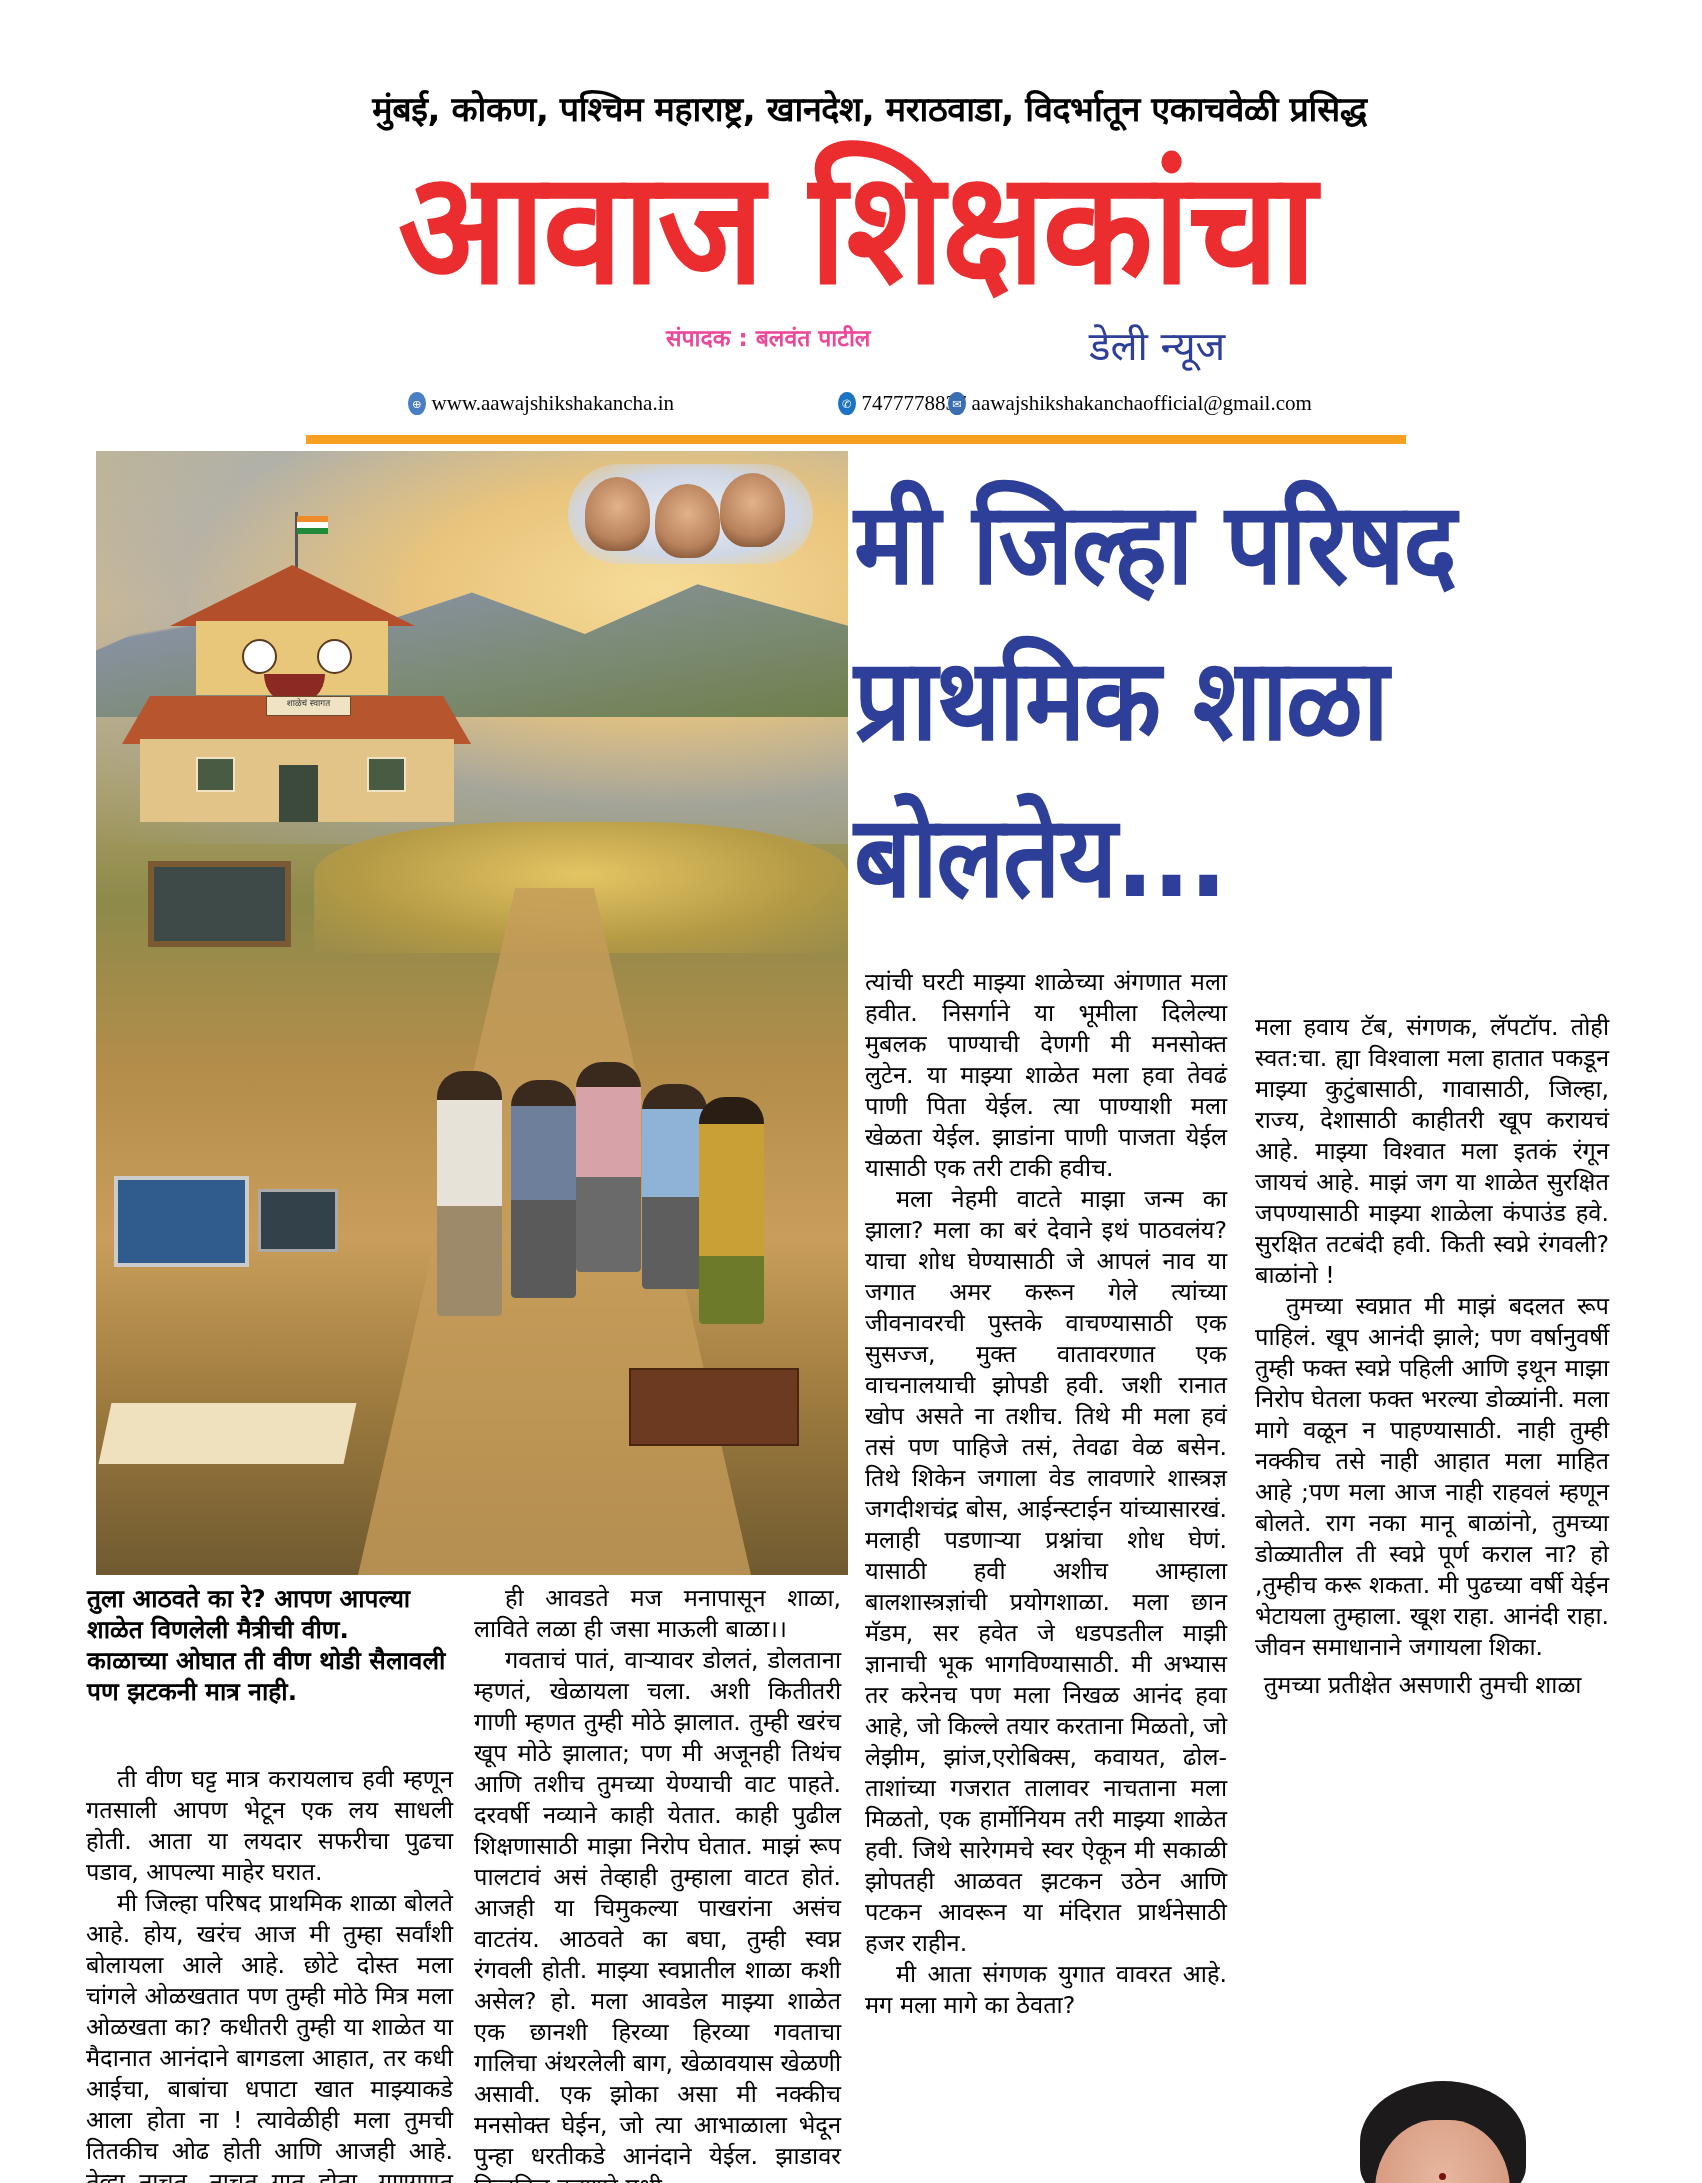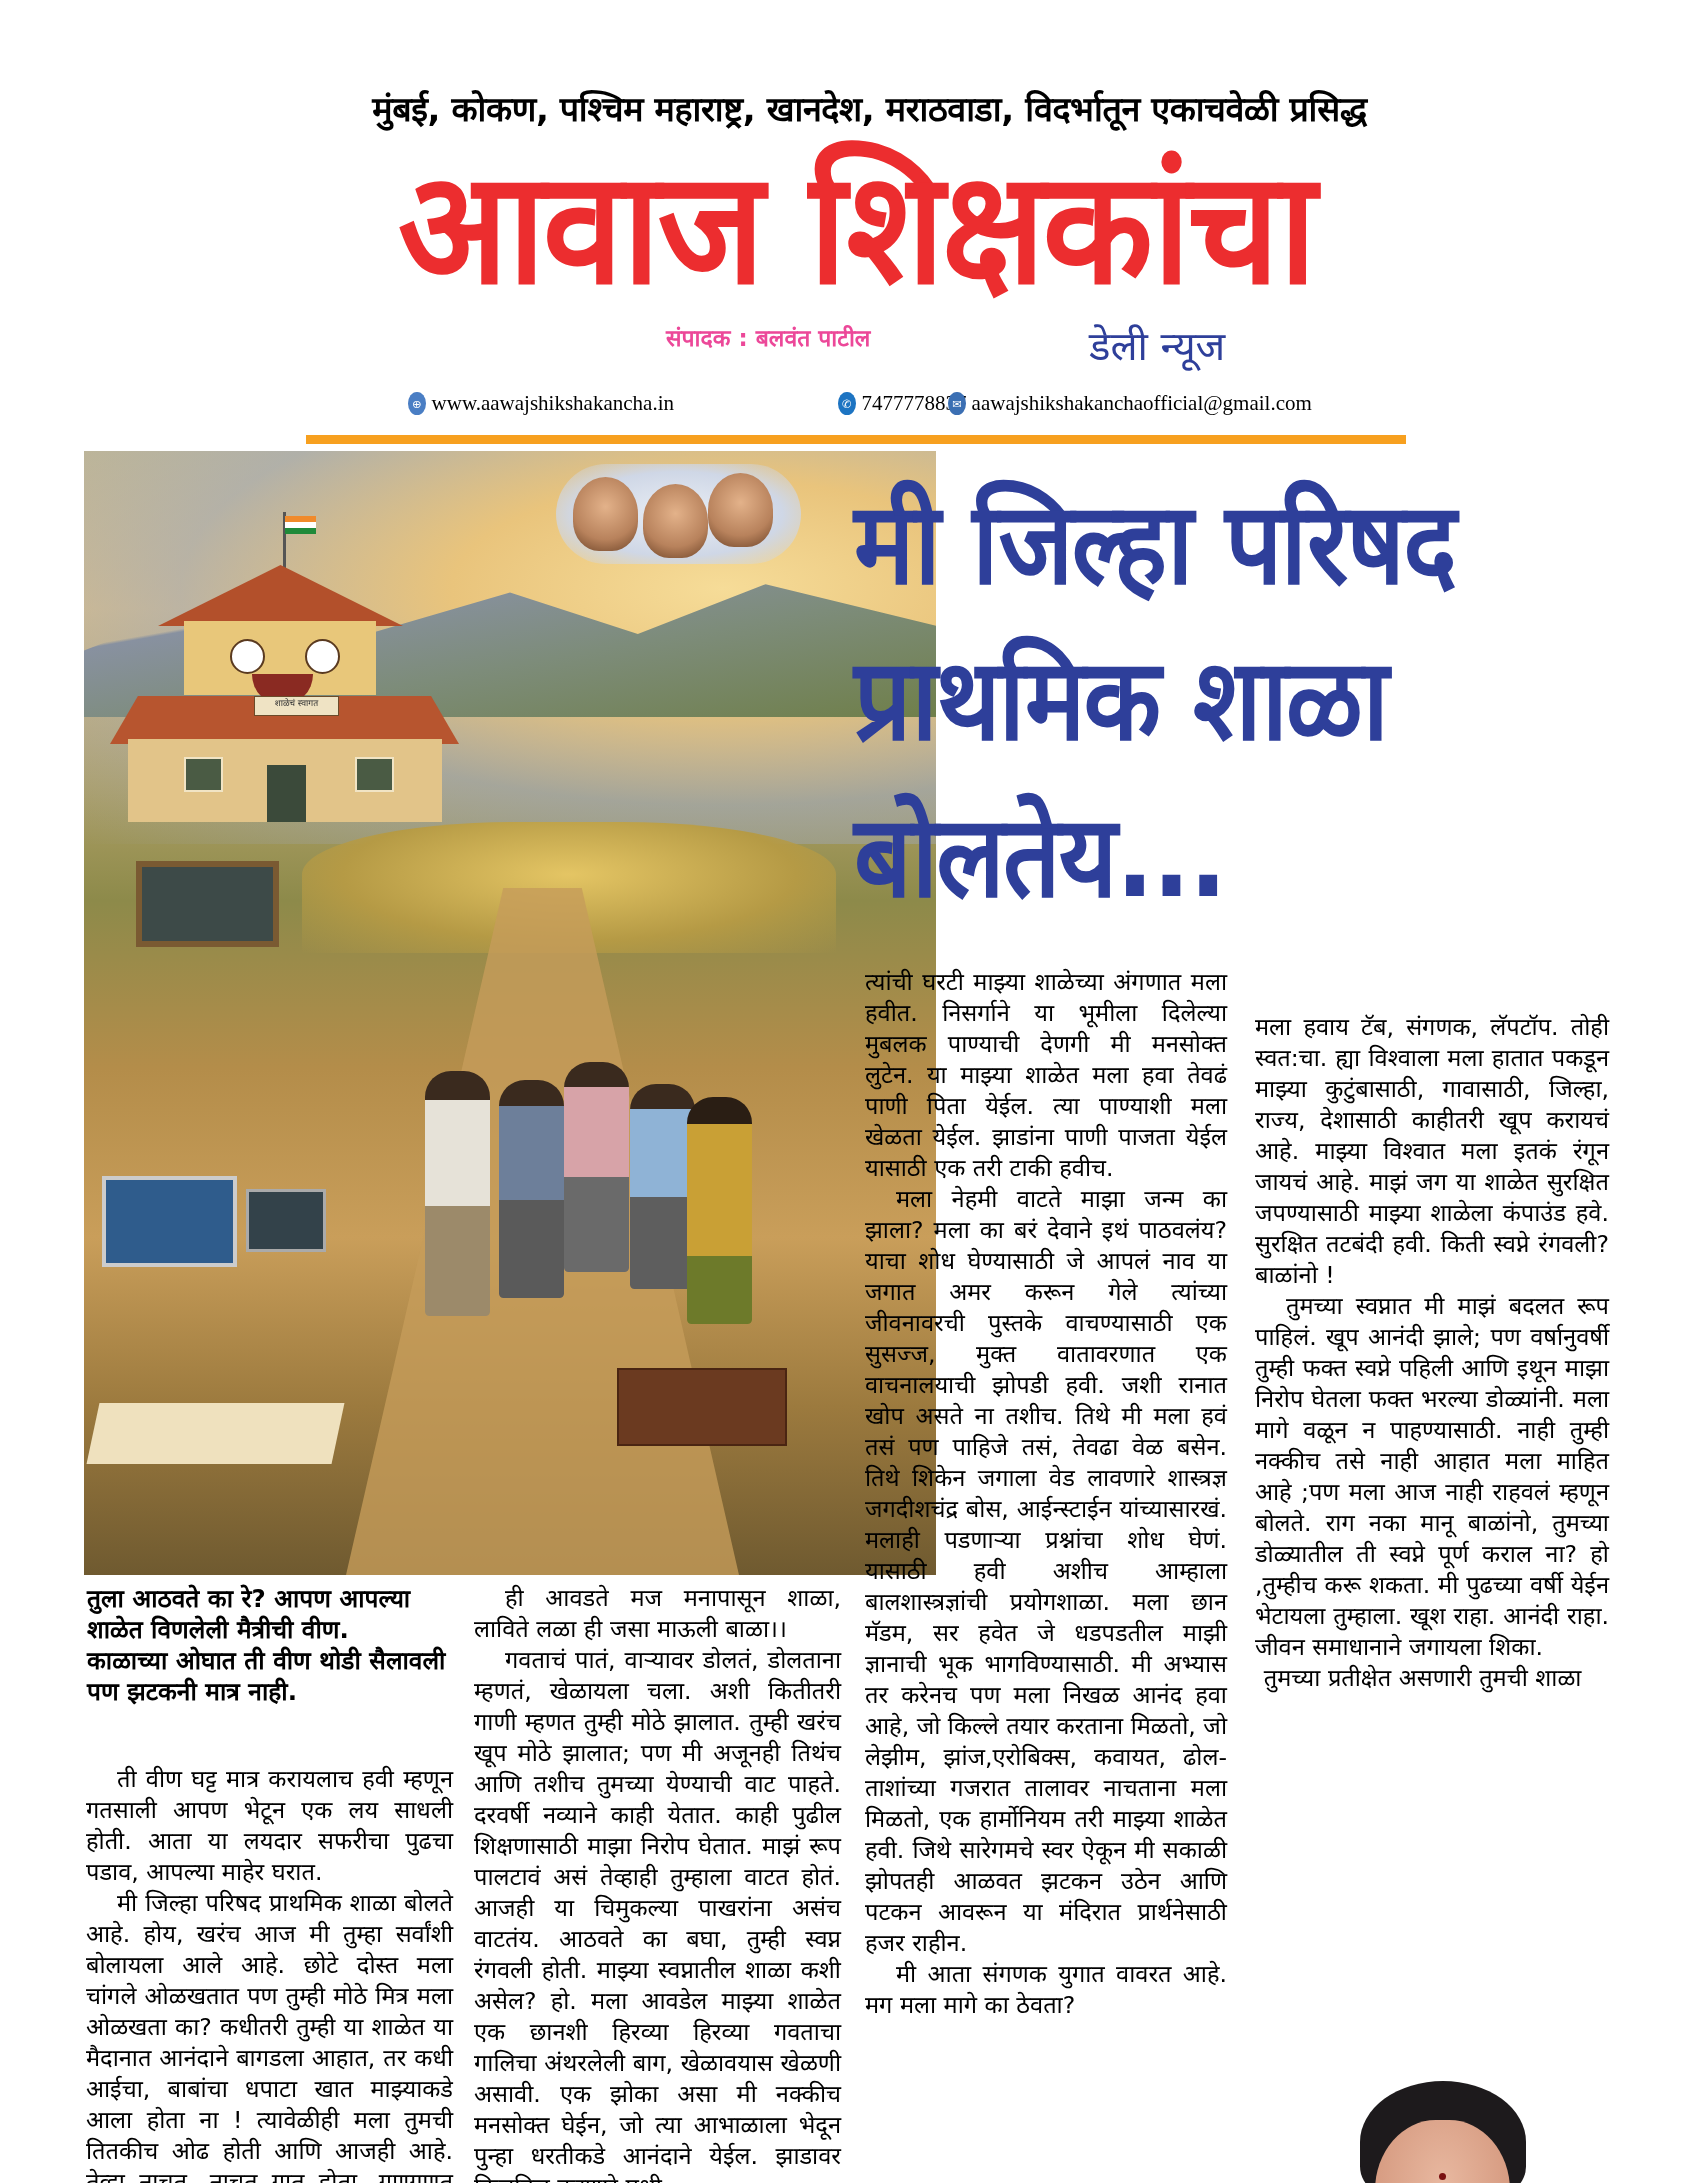--- a/index.html
+++ b/index.html
@@ -15,21 +15,21 @@
            white-space: nowrap; letter-spacing: -2.6px; transform: scaleY(1.08); transform-origin: top; }
   .editor { left: 666px; top: 321px; font-size: 23px; font-weight: bold; color: #ec4899; white-space: nowrap; }
   .daily { left: 1089px; top: 317px; font-size: 40px; font-weight: normal; color: #2e3f9a; white-space: nowrap; }
   .contact { top: 391px; font-family: "Liberation Serif", serif; font-size: 21px; white-space: nowrap;
              display: flex; align-items: center; gap: 6.1px; }
   .cicon { width: 17.5px; height: 23px; border-radius: 50%; display: inline-flex; align-items: center;
            justify-content: center; color: #fff; font-size: 11.4px; font-family: "DejaVu Sans", sans-serif; }
   .rule-orange { left: 306px; top: 435px; width: 1100px; height: 8.7px; background: #f7a01f; }
 
   
-  .hero { left: 84px; top: 451px; width: 852px; height: 1124px; overflow: hidden;
+  .hero { left: 96px; top: 451px; width: 752px; height: 1124px; overflow: hidden;
           background: linear-gradient(180deg, #c8b98a 0%, #e6c27a 14%, #b9a770 26%, #8d8a4a 40%, #b48d4a 55%, #c99e5a 70%, #9c7a3e 85%, #6f5a30 100%); }
   .hero .sky { left: 0; top: 0; width: 100%; height: 393px;
                background: radial-gradient(ellipse at 75% 35%, #f6dc98 0%, #e9c47c 30%, rgba(160,170,190,0.6) 60%, rgba(120,140,110,0) 100%); }
   .hero .clouds { left: 472px; top: 13px; width: 245px; height: 100px; border-radius: 52px;
                   background: radial-gradient(ellipse at 50% 50%, #e9eef5 0%, #cfd7e6 60%, rgba(220,220,230,0) 100%); }
   .hero .kid { top: 26px; width: 65px; height: 74px; border-radius: 50% 50% 40% 40%;
                background: radial-gradient(circle at 50% 40%, #e3b28a 0%, #b8825c 60%, #6b4226 100%); }
   .hero .mountains { left: 0; top: 100px; width: 100%; height: 166px;
                      background: linear-gradient(170deg, rgba(110,120,140,0) 30%, #8891a0 31%, #7d8c7a 60%, #6f7f4a 100%);
                      clip-path: polygon(0 60%, 15% 30%, 30% 55%, 50% 25%, 65% 50%, 80% 20%, 100% 45%, 100% 100%, 0 100%); }
@@ -164,21 +164,21 @@
 
 <div class="abs col col3">
   <p>त्यांची घरटी माझ्या शाळेच्या अंगणात मला हवीत. निसर्गाने या भूमीला दिलेल्या मुबलक पाण्याची देणगी मी मनसोक्त लुटेन. या माझ्या शाळेत मला हवा तेवढं पाणी पिता येईल. त्या पाण्याशी मला खेळता येईल. झाडांना पाणी पाजता येईल यासाठी एक तरी टाकी हवीच.</p>
   <p class="indent">मला नेहमी वाटते माझा जन्म का झाला? मला का बरं देवाने इथं पाठवलंय? याचा शोध घेण्यासाठी जे आपलं नाव या जगात अमर करून गेले त्यांच्या जीवनावरची पुस्तके वाचण्यासाठी एक सुसज्ज, मुक्त वातावरणात एक वाचनालयाची झोपडी हवी. जशी रानात खोप असते ना तशीच. तिथे मी मला हवं तसं पण पाहिजे तसं, तेवढा वेळ बसेन. तिथे शिकेन जगाला वेड लावणारे शास्त्रज्ञ जगदीशचंद्र बोस, आईन्स्टाईन यांच्यासारखं. मलाही पडणाऱ्या प्रश्नांचा शोध घेणं. यासाठी हवी अशीच आम्हाला बालशास्त्रज्ञांची प्रयोगशाळा. मला छान मॅडम, सर हवेत जे धडपडतील माझी ज्ञानाची भूक भागविण्यासाठी. मी अभ्यास तर करेनच पण मला निखळ आनंद हवा आहे, जो किल्ले तयार करताना मिळतो, जो लेझीम, झांज,एरोबिक्स, कवायत, ढोल- ताशांच्या गजरात तालावर नाचताना मला मिळतो, एक हार्मोनियम तरी माझ्या शाळेत हवी. जिथे सारेगमचे स्वर ऐकून मी सकाळी झोपतही आळवत झटकन उठेन आणि पटकन आवरून या मंदिरात प्रार्थनेसाठी हजर राहीन.</p>
   <p class="indent">मी आता संगणक युगात वावरत आहे. मग मला मागे का ठेवता?</p>
 </div>
 
 <div class="abs col col4">
   <p>मला हवाय टॅब, संगणक, लॅपटॉप. तोही स्वत:चा. ह्या विश्वाला मला हातात पकडून माझ्या कुटुंबासाठी, गावासाठी, जिल्हा, राज्य, देशासाठी काहीतरी खूप करायचं आहे. माझ्या विश्वात मला इतकं रंगून जायचं आहे. माझं जग या शाळेत सुरक्षित जपण्यासाठी माझ्या शाळेला कंपाउंड हवे. सुरक्षित तटबंदी हवी. किती स्वप्ने रंगवली? बाळांनो !</p>
   <p class="indent">तुमच्या स्वप्नात मी माझं बदलत रूप पाहिलं. खूप आनंदी झाले; पण वर्षानुवर्षी तुम्ही फक्त स्वप्ने पहिली आणि इथून माझा निरोप घेतला फक्त भरल्या डोळ्यांनी. मला मागे वळून न पाहण्यासाठी. नाही तुम्ही नक्कीच तसे नाही आहात मला माहित आहे ;पण मला आज नाही राहवलं म्हणून बोलते. राग नका मानू बाळांनो, तुमच्या डोळ्यातील ती स्वप्ने पूर्ण कराल ना? हो ,तुम्हीच करू शकता. मी पुढच्या वर्षी येईन भेटायला तुम्हाला. खूश राहा. आनंदी राहा. जीवन समाधानाने जगायला शिका.</p>
-  <p style="text-indent:8.7px;">तुमच्या प्रतीक्षेत असणारी तुमची शाळा</p>
+  <p style="text-indent:8.7px;margin-top:7px;">तुमच्या प्रतीक्षेत असणारी तुमची शाळा</p>
 </div>
 
 <div class="abs author-photo">
   <div class="abs bg"></div>
   <div class="abs hair"></div>
 
   <div class="abs face"></div>
   <div class="abs bindi"></div>
 
 </div>

